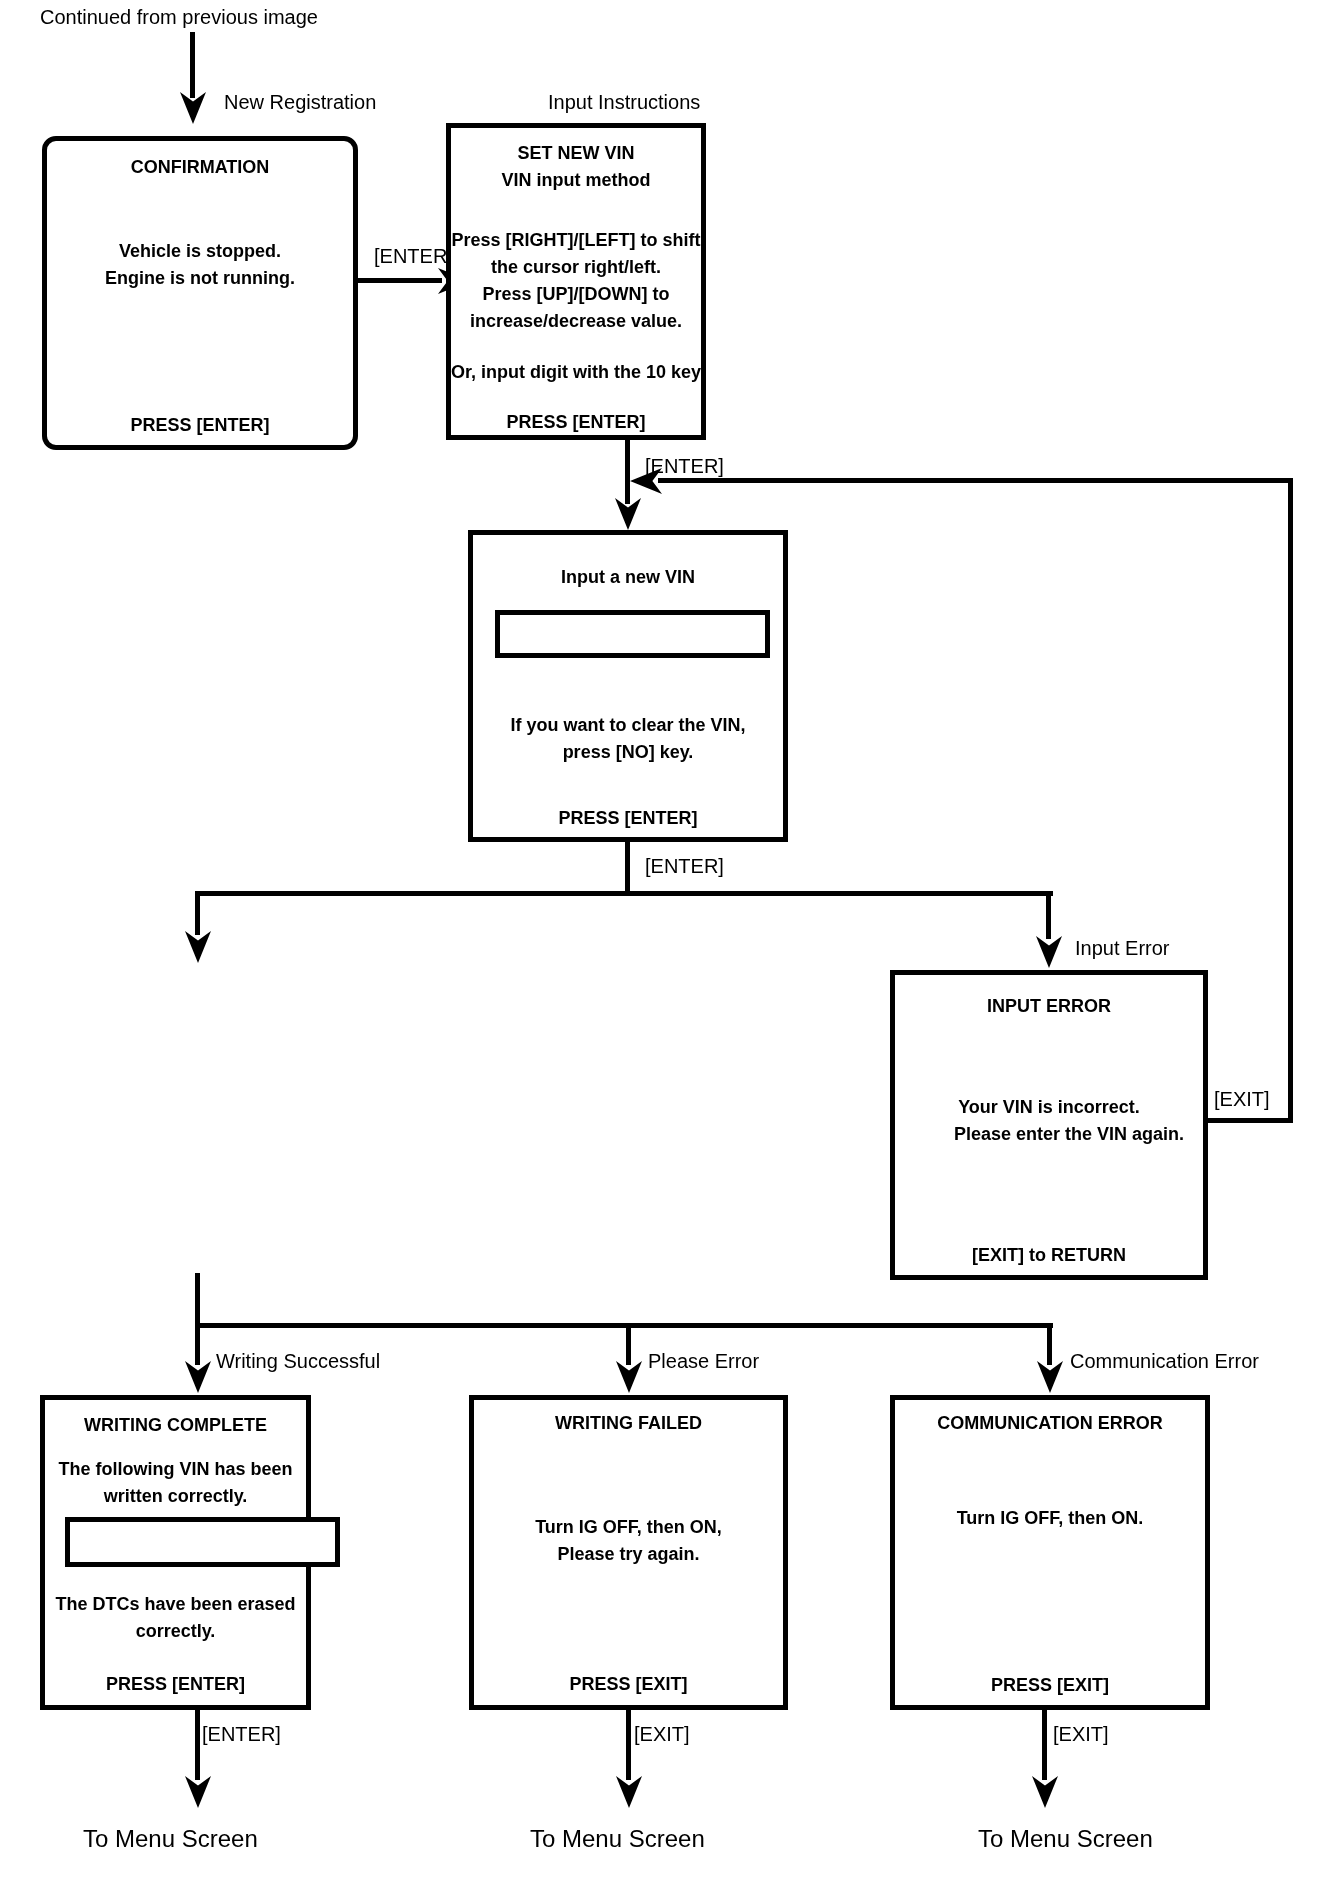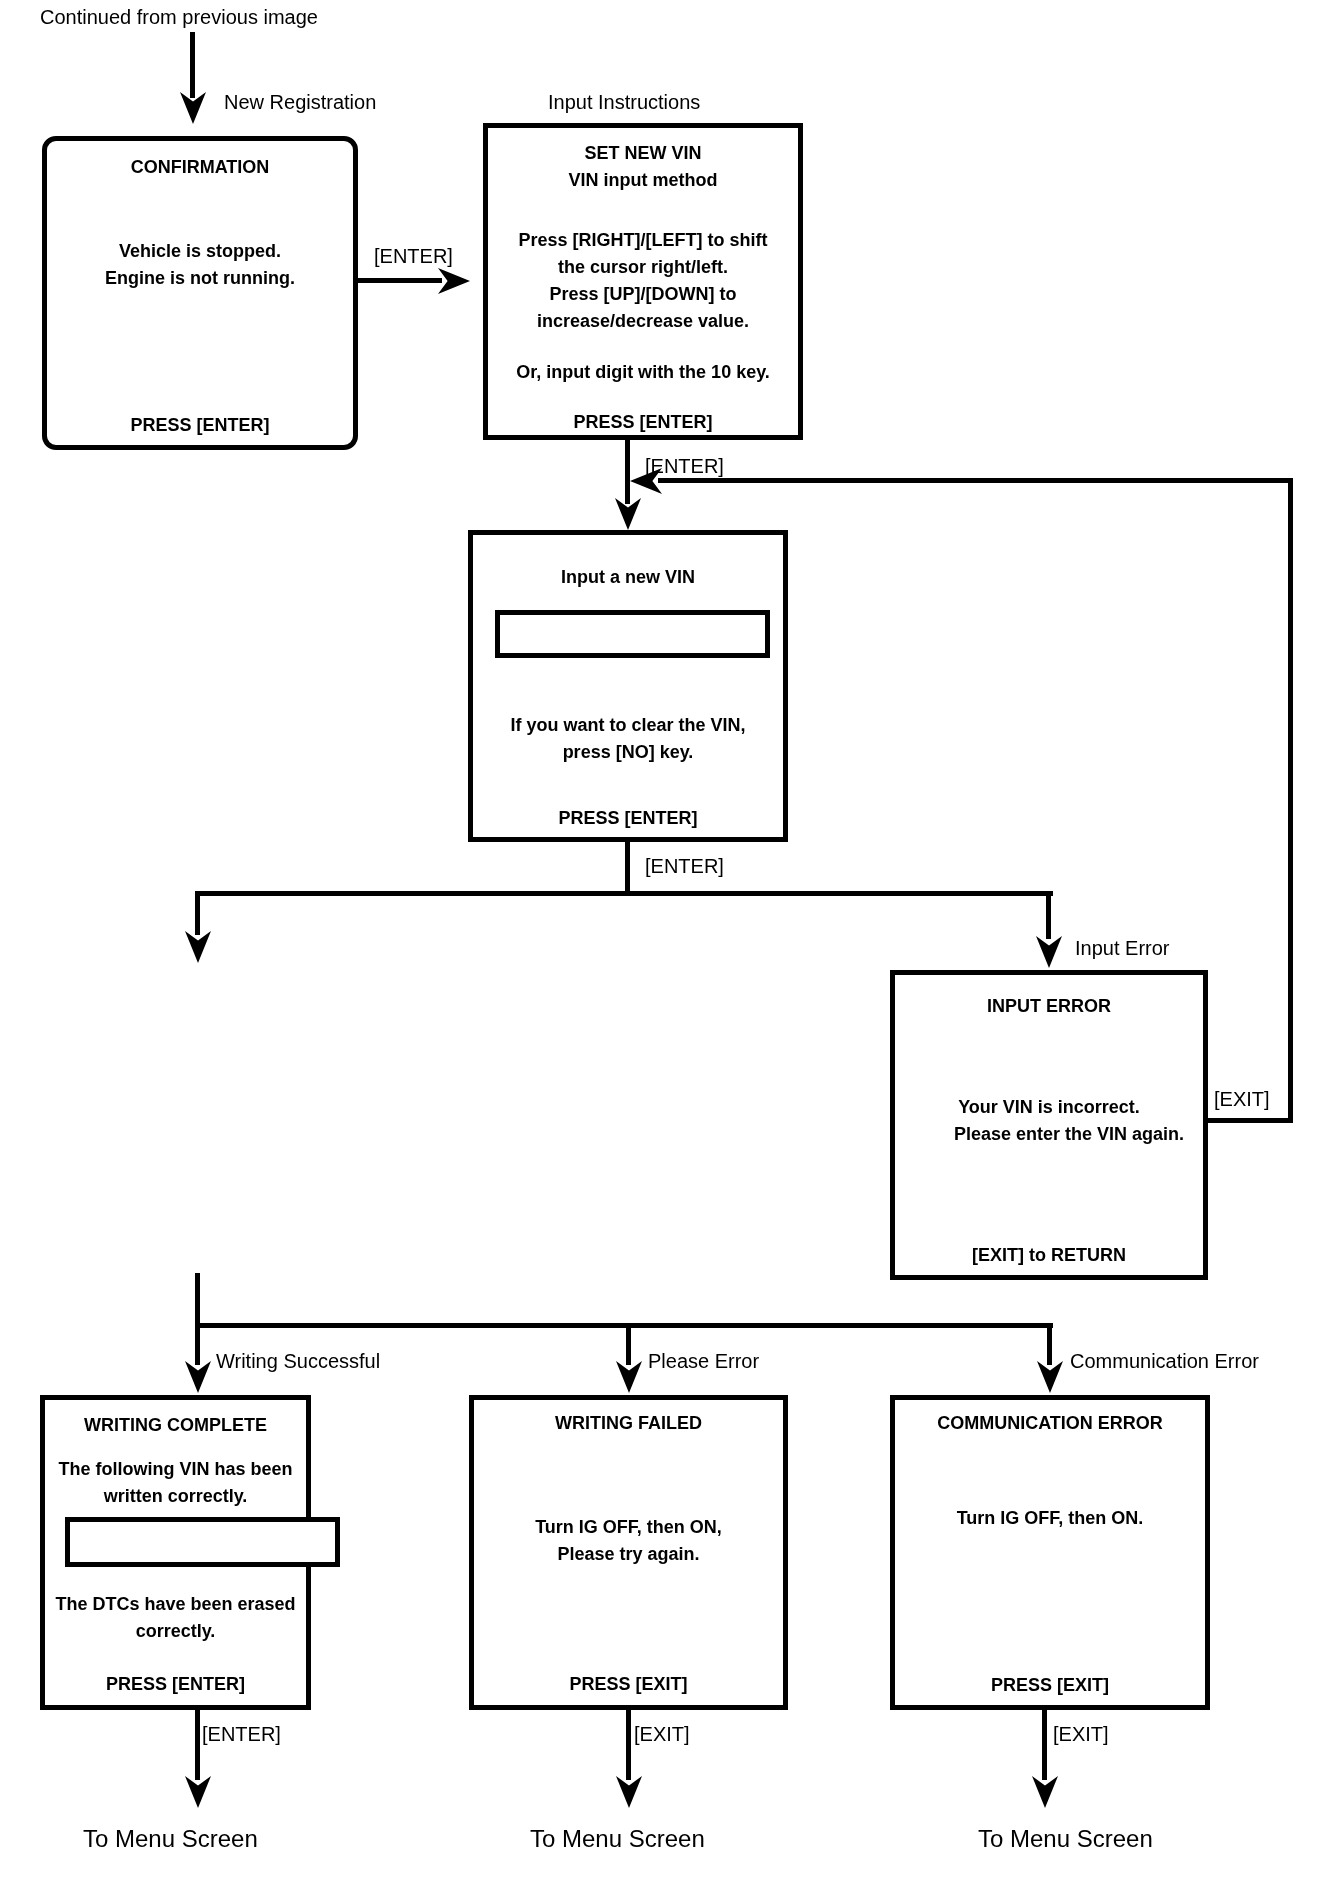--- a/index.html
+++ b/index.html
@@ -75,21 +75,21 @@
     <div class="btxt" style="top:13px;">CONFIRMATION</div>
     <div class="btxt" style="top:97px;">Vehicle is stopped.</div>
     <div class="btxt" style="top:124px;">Engine is not running.</div>
     <div class="btxt" style="top:271px;">PRESS [ENTER]</div>
   </div>
 
   <div class="lbl" style="left:374px;top:244px;">[ENTER]</div>
   <div class="hl" style="left:358px;top:278px;width:84px;"></div>
   <div class="ar" style="left:438px;top:268px;"></div>
 
-  <div class="fbox" style="left:483px;top:123px;width:320px;height:317px;">
+  <div class="fbox" style="left:446px;top:123px;width:260px;height:317px;">
     <div class="btxt" style="top:12px;">SET NEW VIN</div>
     <div class="btxt" style="top:39px;">VIN input method</div>
     <div class="btxt" style="top:99px;">Press [RIGHT]/[LEFT] to shift</div>
     <div class="btxt" style="top:126px;">the cursor right/left.</div>
     <div class="btxt" style="top:153px;">Press [UP]/[DOWN] to</div>
     <div class="btxt" style="top:180px;">increase/decrease value.</div>
     <div class="btxt" style="top:231px;">Or, input digit with the 10 key.</div>
     <div class="btxt" style="top:281px;">PRESS [ENTER]</div>
   </div>
 

